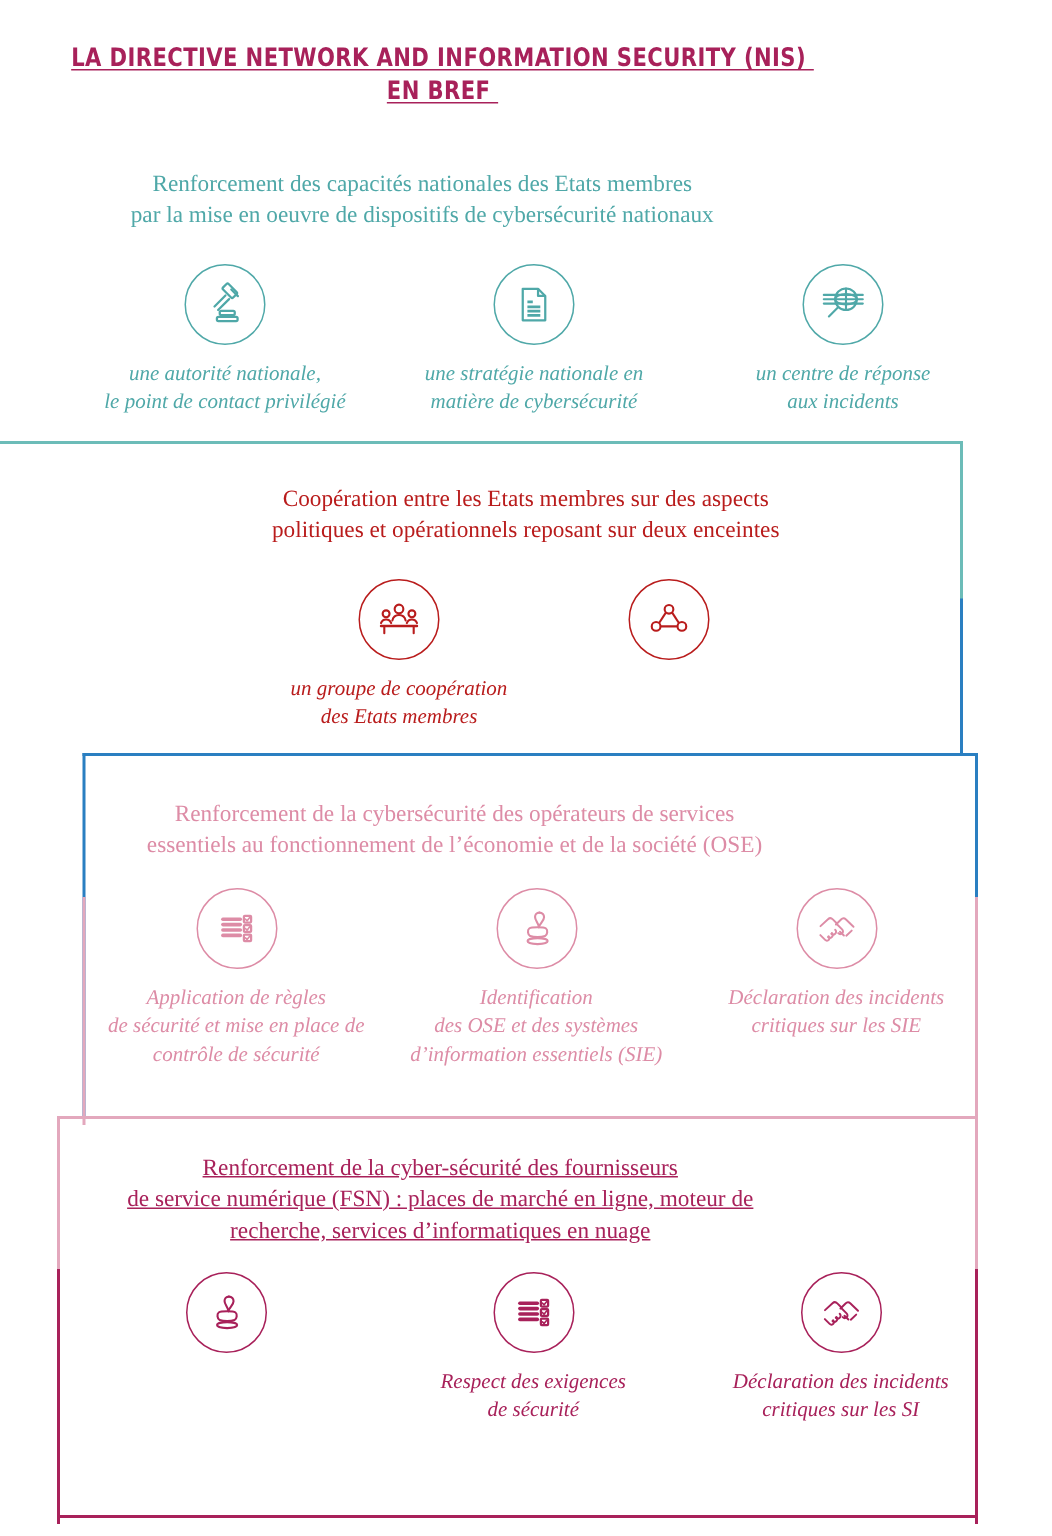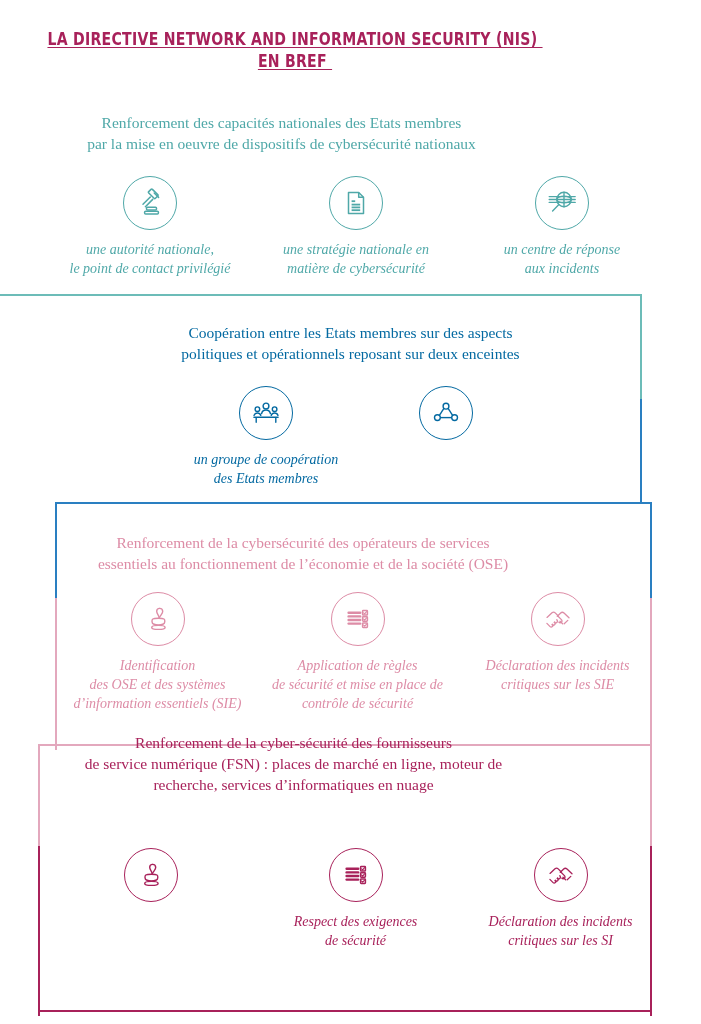--- a/index.html
+++ b/index.html
@@ -58,21 +58,21 @@
   .circle svg { display: block; }
   .caption {
     font-style: italic;
     font-size: 14px;
     line-height: 19px;
     white-space: pre-line;
   }
 
   
   .teal   { color: #4fa8a8; }
-  .blue   { color: #0369a1; }
+  .blue   { color: #b91c1c; }
   .rose   { color: #dd8ca6; }
   .crim   { color: #a8215a; }
 
   
   #sec1-head { position: absolute; left: 0; top: 112px; width: 563px; }
   #sec1-row  { position: absolute; left: 0; top: 176px; width: 701px; }
   #sec1-row .item { width: 206px; }
 
   
   #box2 {
@@ -140,21 +140,21 @@
     width: 2px; height: 170px;
     background: #a8215a;
   }
   #box4::after {
     content: "";
     position: absolute;
     right: -2px; top: 100px;
     width: 2px; height: 170px;
     background: #a8215a;
   }
-  #sec4-head { position: absolute; left: 0; top: 732px; width: 587px; }
+  #sec4-head { position: absolute; left: 0; top: 768px; width: 587px; text-decoration: underline; }
   #sec4-row  { position: absolute; left: 20px; top: 848px; width: 660px; }
   #sec4-row .item { width: 205px; }
 </style>
 </head>
 <body>
 
 <div class="title-wrap">
   <div class="title-line">LA DIRECTIVE NETWORK AND INFORMATION SECURITY (NIS) </div>
   <div class="title-line">EN BREF </div>
 </div>
@@ -249,34 +249,20 @@
     </div>
   </div>
 </div>
 
 <div id="box3"></div>
 
 <div class="sec-head rose" id="sec3-head">Renforcement de la cybersécurité des opérateurs de services
 essentiels au fonctionnement de l’économie et de la société (OSE)</div>
 
 <div class="icon-row rose" id="sec3-row">
-
-  <div class="item">
-    <div class="circle">
-      <svg width="28" height="28" viewBox="0 0 28 28" fill="none" stroke="currentColor" stroke-width="1.4" stroke-linecap="round">
-        <path d="M15.6 3.4 c2.0 0 3.1 1.5 3.1 3.1 0 2.4 -2.6 4.0 -3.5 6.6"></path>
-        <path d="M15.6 3.4 c-1.9 0 -2.9 1.4 -2.9 2.9 0 2.4 2.3 4.1 2.6 6.8"></path>
-        <path d="M8.8 14.0 c1.6 -1.1 9.6 -1.1 11.2 0 1.3 0.9 1.0 4.4 -0.6 5.0 -2.6 1.0 -7.4 1.0 -10.0 0 -1.6 -0.6 -1.9 -4.1 -0.6 -5.0 z"></path>
-        <ellipse cx="14.4" cy="22.4" rx="6.7" ry="2.0"></ellipse>
-      </svg>
-    </div>
-    <div class="caption">Identification
-des OSE et des systèmes
-d’information essentiels (SIE)</div>
-  </div>
 
   <div class="item">
     <div class="circle">
       <svg width="28" height="28" viewBox="0 0 28 28" fill="none" stroke="currentColor" stroke-width="1.5" stroke-linecap="round">
         <line x1="4.6" y1="7.8" x2="16.2" y2="7.8" stroke-width="2.4"></line>
         <line x1="4.6" y1="11.4" x2="16.2" y2="11.4" stroke-width="2.4"></line>
         <line x1="4.6" y1="15.0" x2="16.2" y2="15.0" stroke-width="2.4"></line>
         <line x1="4.6" y1="18.6" x2="16.2" y2="18.6" stroke-width="2.4"></line>
         <rect x="18.6" y="5.6" width="4.8" height="4.4" rx="0.6"></rect>
         <rect x="18.6" y="11.8" width="4.8" height="4.4" rx="0.6"></rect>
@@ -286,20 +272,34 @@
         <path d="M19.6 20.2 l1.1 1.1 1.8 -2.2" stroke-width="1.1"></path>
       </svg>
     </div>
     <div class="caption">Application de règles
 de sécurité et mise en place de
 contrôle de sécurité</div>
   </div>
 
   <div class="item">
     <div class="circle">
+      <svg width="28" height="28" viewBox="0 0 28 28" fill="none" stroke="currentColor" stroke-width="1.4" stroke-linecap="round">
+        <path d="M15.6 3.4 c2.0 0 3.1 1.5 3.1 3.1 0 2.4 -2.6 4.0 -3.5 6.6"></path>
+        <path d="M15.6 3.4 c-1.9 0 -2.9 1.4 -2.9 2.9 0 2.4 2.3 4.1 2.6 6.8"></path>
+        <path d="M8.8 14.0 c1.6 -1.1 9.6 -1.1 11.2 0 1.3 0.9 1.0 4.4 -0.6 5.0 -2.6 1.0 -7.4 1.0 -10.0 0 -1.6 -0.6 -1.9 -4.1 -0.6 -5.0 z"></path>
+        <ellipse cx="14.4" cy="22.4" rx="6.7" ry="2.0"></ellipse>
+      </svg>
+    </div>
+    <div class="caption">Identification
+des OSE et des systèmes
+d’information essentiels (SIE)</div>
+  </div>
+
+  <div class="item">
+    <div class="circle">
       <svg width="30" height="30" viewBox="0 0 30 30" fill="none" stroke="currentColor" stroke-width="1.3" stroke-linecap="round" stroke-linejoin="round">
         <path d="M4.0 13.4 l5.0 -4.6 c1.0 -0.9 2.3 -0.8 3.2 0.1 l2.6 2.6"></path>
         <path d="M26.0 13.8 l-5.0 -4.8 c-1.0 -0.9 -2.4 -0.9 -3.3 0 l-3.4 3.3"></path>
         <path d="M14.8 12.0 l3.6 3.6 c0.8 0.8 0.8 1.9 0 2.6 -0.8 0.7 -1.9 0.6 -2.6 -0.1"></path>
         <path d="M13.8 15.8 c0.8 0.8 0.8 2.0 0 2.7 -0.8 0.7 -1.9 0.7 -2.6 0"></path>
         <path d="M11.6 18.0 c0.8 0.8 0.8 2.0 0 2.7 -0.8 0.7 -1.9 0.7 -2.6 0"></path>
         <path d="M9.4 20.2 c0.7 0.7 0.7 1.8 0 2.4 -0.7 0.6 -1.7 0.6 -2.3 0 l-3.2 -3.2"></path>
         <path d="M17.0 17.2 l2.6 2.5"></path>
         <path d="M21.2 19.8 l3.6 -3.4"></path>
       </svg>

